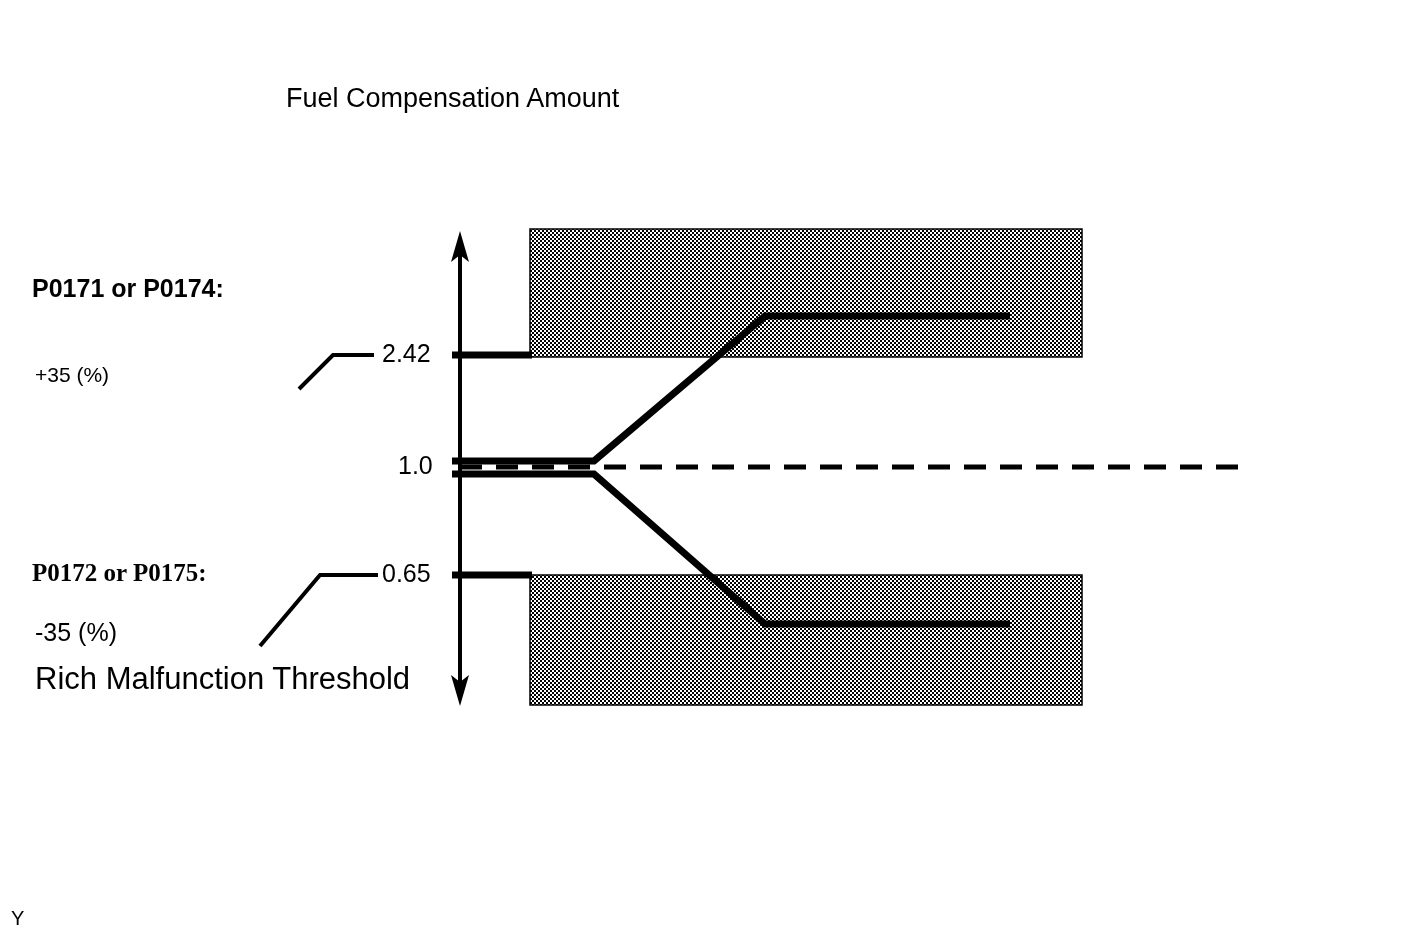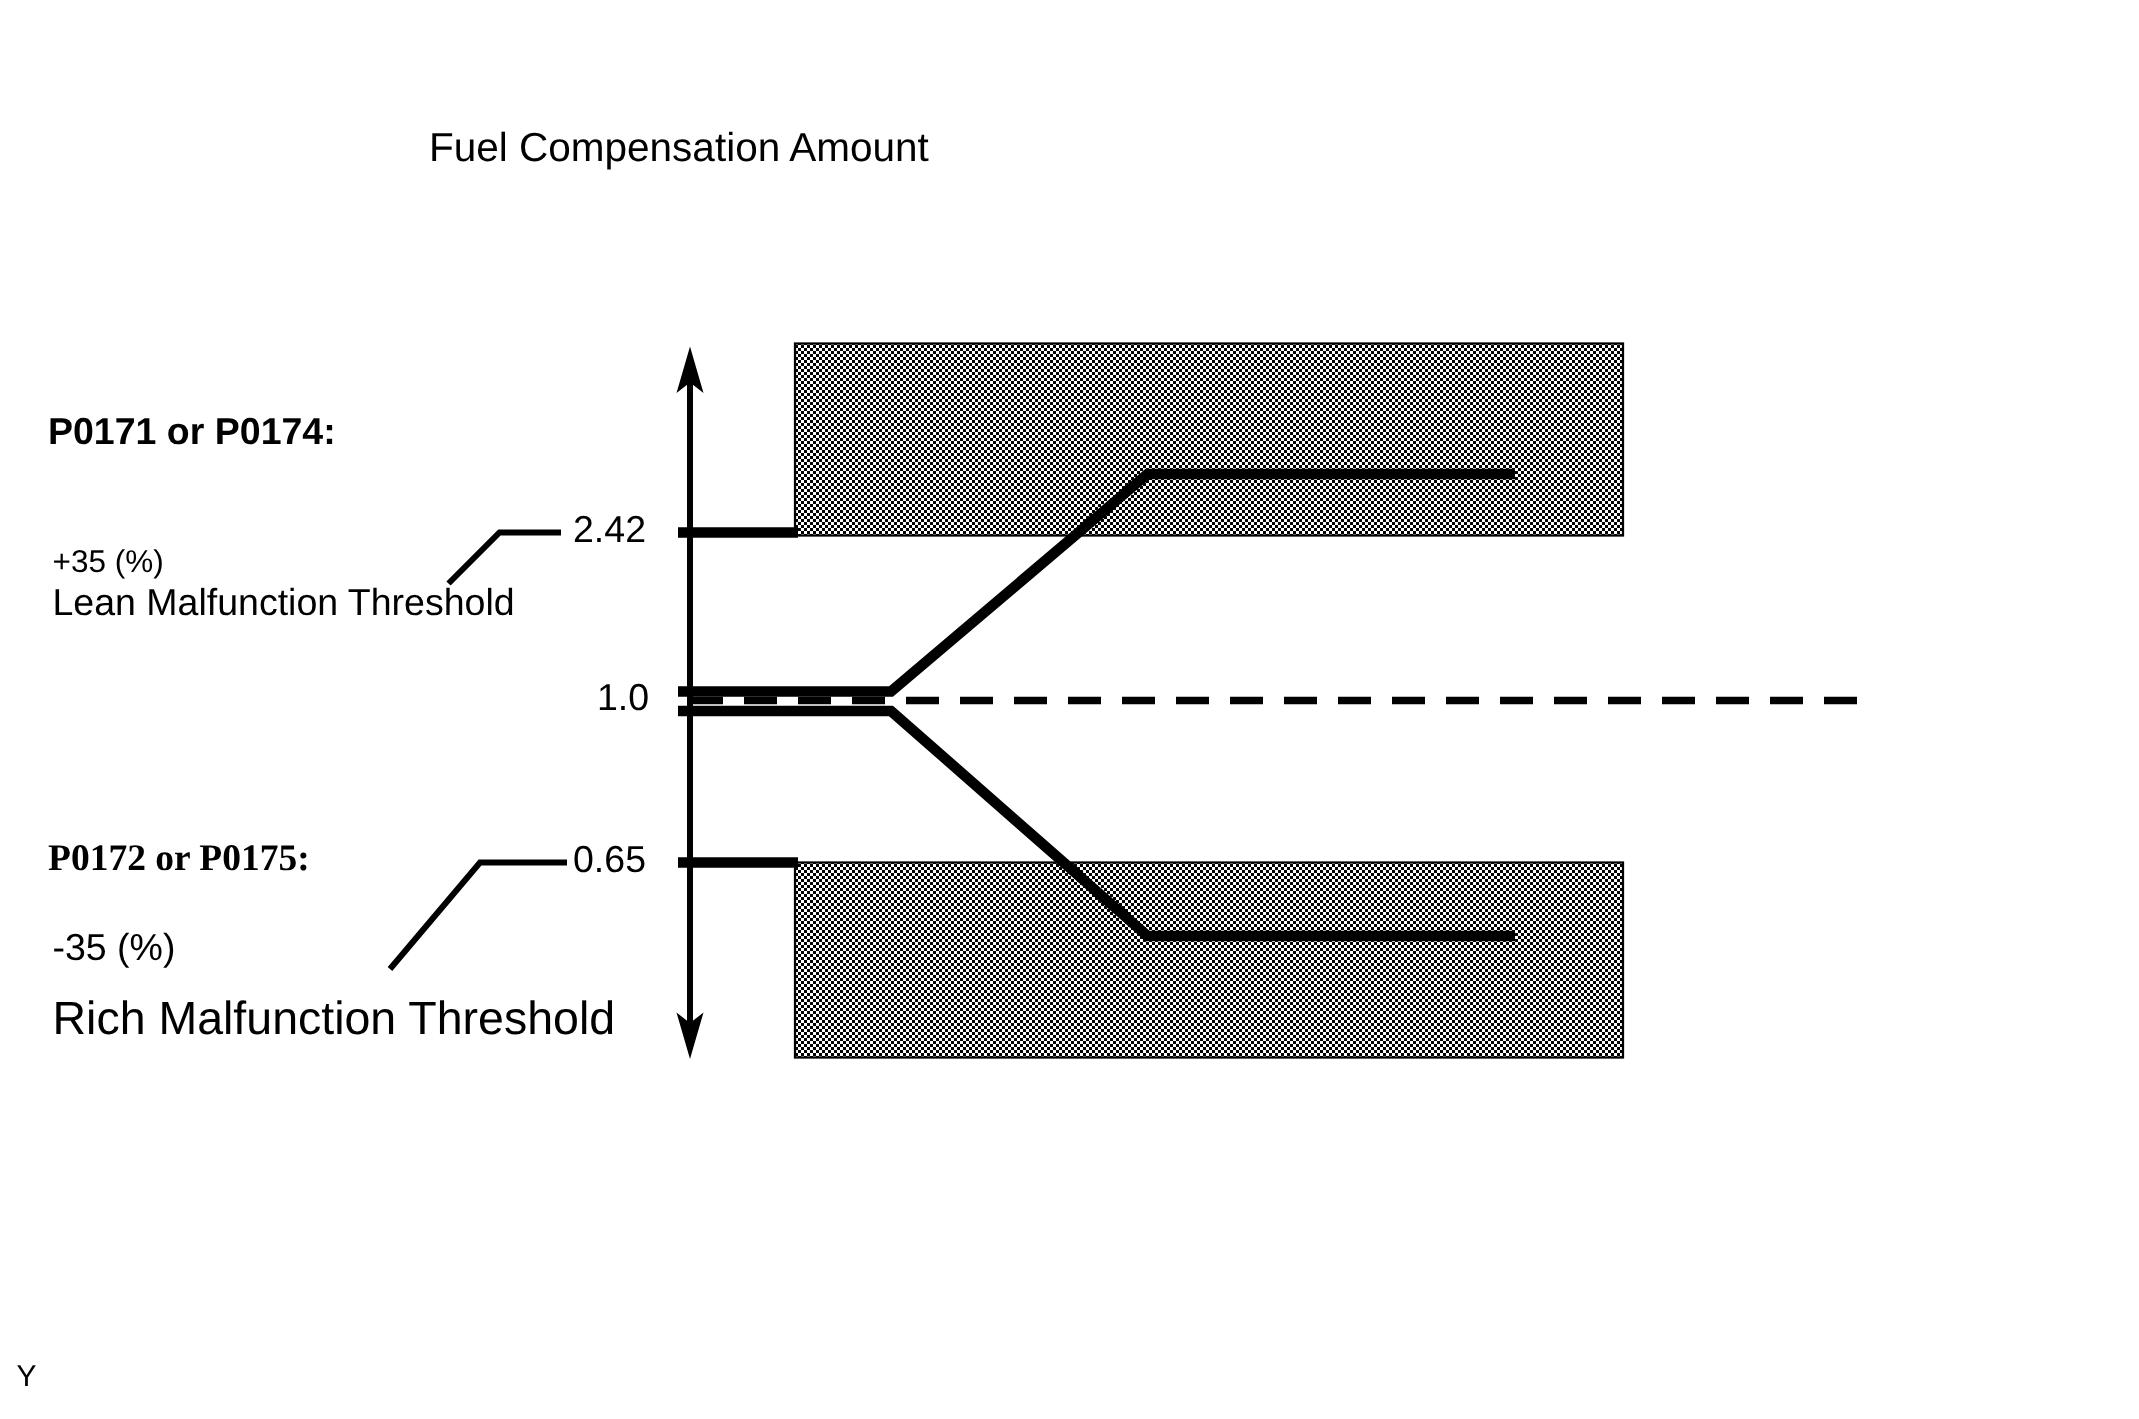--- a/index.html
+++ b/index.html
@@ -123,21 +123,20 @@
 
     <polyline points="299,389 333,355 374,355" fill="none" stroke="#000000" stroke-width="4" stroke-linejoin="miter"></polyline>
 
     <polyline points="260,646 320,575 378,575" fill="none" stroke="#000000" stroke-width="4" stroke-linejoin="miter"></polyline>
   </svg>
 
   <div class="txt" id="title">Fuel Compensation Amount</div>
 
   <div class="txt" id="lean-code">P0171 or P0174:</div>
   <div class="txt" id="lean-pct">+35 (%)</div>
-  <div class="txt" id="lean-desc">Lean Malfunction Threshold</div>
 
   <div class="txt" id="rich-code">P0172 or P0175:</div>
   <div class="txt" id="rich-pct">-35 (%)</div>
   <div class="txt" id="rich-desc">Rich Malfunction Threshold</div>
 
   <div class="txt" id="tick-135">2.42</div>
   <div class="txt" id="tick-10">1.0</div>
   <div class="txt" id="tick-065">0.65</div>
 
   <div class="txt" id="corner-mark">Y</div>

